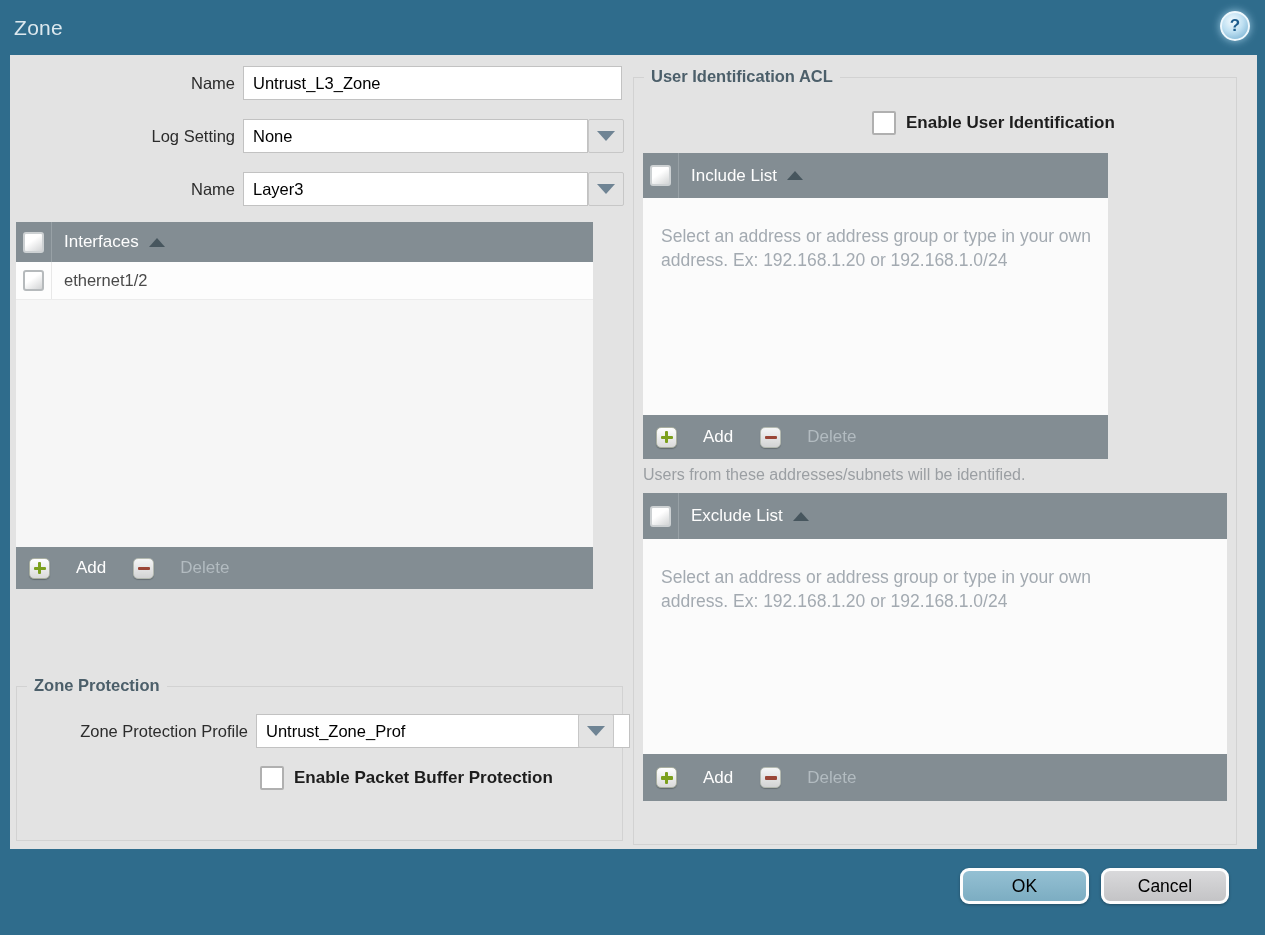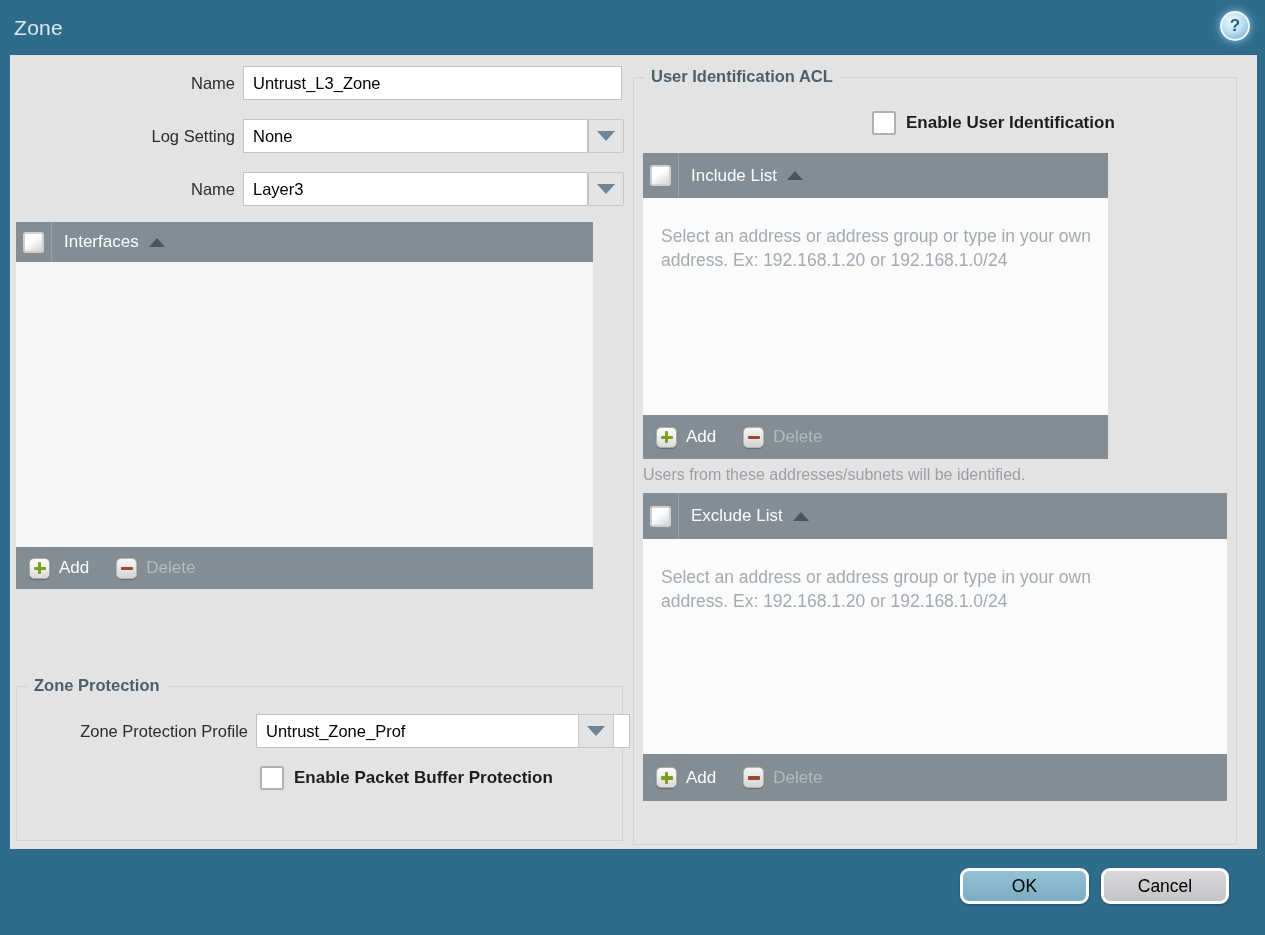--- a/index.html
+++ b/index.html
@@ -47,21 +47,21 @@
   .sort-up { width:0; height:0; border-left:8px solid transparent; border-right:8px solid transparent; border-bottom:9px solid #47565e; margin-left:10px; }
   .tbl-row { height:38px; background:#fdfdfd; display:flex; align-items:center; border-bottom:1px solid #ececec; flex:0 0 auto; }
   .tbl-row .cbcell { border-right:1px solid #e8e8e8; }
   .tbl-row-text { padding-left:12px; font-size:16.5px; color:#4a4a4a; }
   .tbl-fill { flex:1 1 auto; background:#f6f6f6; }
   .tbl-body { flex:1 1 auto; background:#fbfbfb; }
   .ph {
     width:470px; padding:26px 0 0 18px; font-size:17.5px; line-height:24px; color:#a3aab1;
   }
   .tbl-foot { flex:0 0 auto; padding-left:13px; gap:27px; }
-  .bar-btn { display:flex; align-items:center; gap:9px; cursor:pointer; }
+  .bar-btn { display:flex; align-items:center; gap:26px; cursor:pointer; }
   .icon-sq {
     width:21px; height:21px; border-radius:5px; position:relative;
     background:linear-gradient(#ffffff, #dadada); border:1px solid #a9afa0;
     box-shadow:0 1px 1px rgba(0,0,0,.25);
   }
   .icon-plus::before { content:""; position:absolute; left:3.5px; top:8px;  width:12px; height:3.5px; background:#7ca01d; border-radius:1px; }
   .icon-plus::after  { content:""; position:absolute; left:7.8px; top:3.7px; width:3.5px; height:12px; background:#7ca01d; border-radius:1px; }
   .icon-minus { border-color:#b8bdb3; opacity:.92; }
   .icon-minus::before { content:""; position:absolute; left:3.5px; top:8px; width:12px; height:3.5px; background:#9c4030; border-radius:1px; }
   .bar-btn-label { color:#fdfdfd; font-size:17px; }
@@ -117,20 +117,26 @@
   </div>
 
   <div class="tbl" style="left:6px; top:167px; width:577px; height:367px;">
     <div class="bar tbl-head" style="height:40px;">
       <span class="cbcell">
           <span class="cb"></span>
         </span>
       <span class="tbl-head-title">Interfaces</span>
       <span class="sort-up"></span>
     </div>
+    <div class="tbl-row">
+      <span class="cbcell">
+          <span class="cb cb-row"></span>
+        </span>
+      <span class="tbl-row-text">ethernet1/2</span>
+    </div>
     <div class="tbl-fill"></div>
     <div class="bar tbl-foot" style="height:42px;">
       <div class="bar-btn">
         <span class="icon-sq icon-plus"></span>
         <span class="bar-btn-label">Add</span>
       </div>
       <div class="bar-btn disabled">
         <span class="icon-sq icon-minus"></span>
         <span class="bar-btn-label">Delete</span>
       </div>

